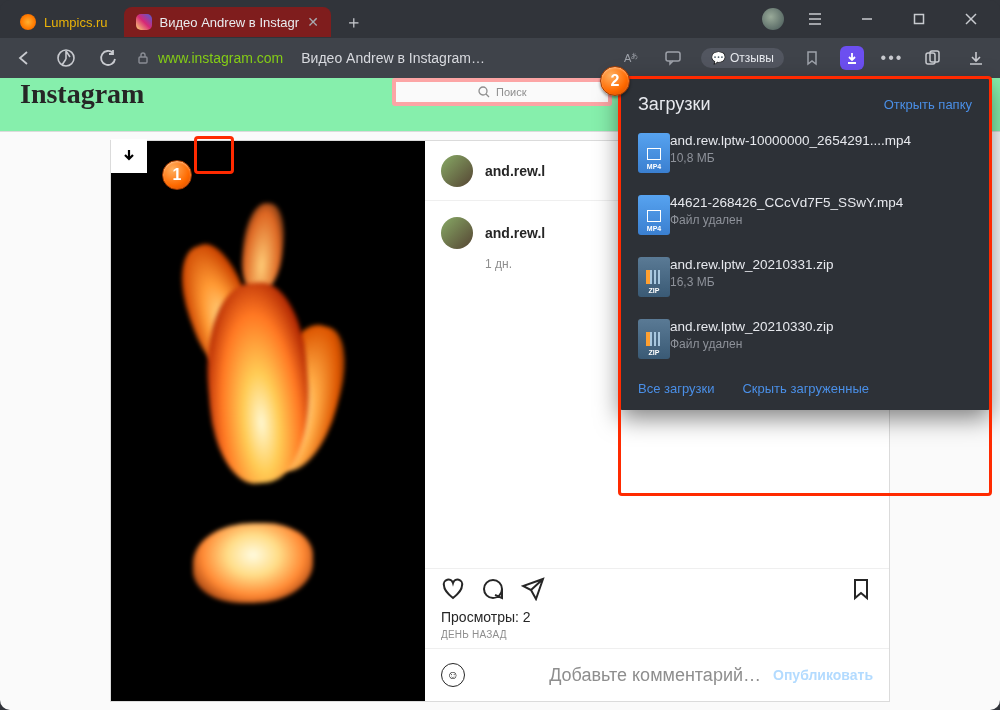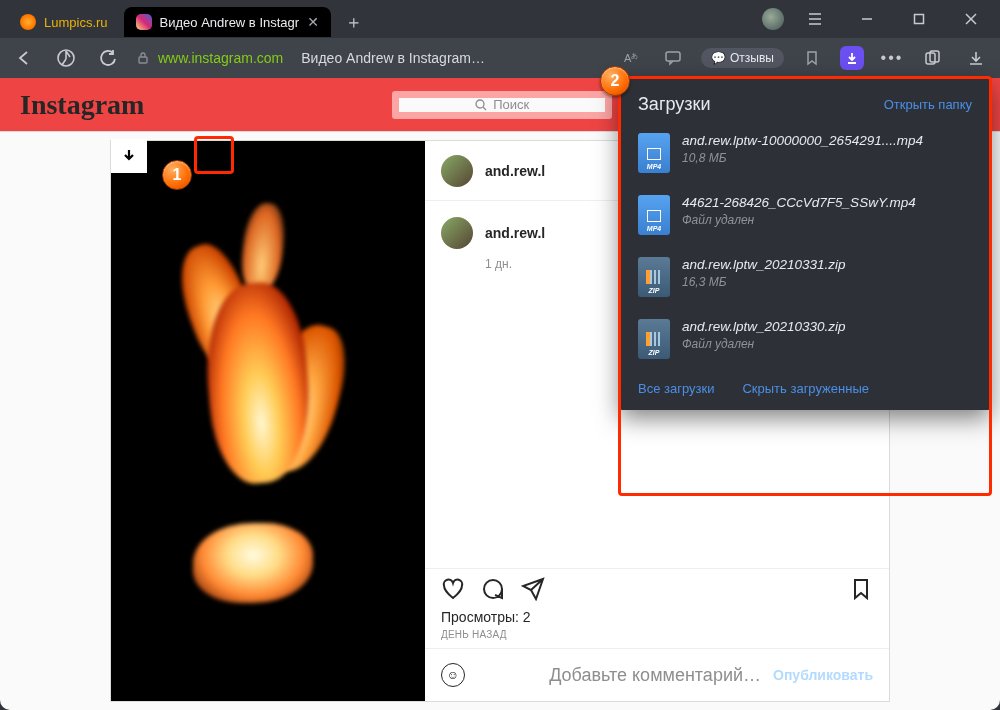--- a/index.html
+++ b/index.html
@@ -2,21 +2,21 @@
 <html><head>
 <meta charset="utf-8">
 <style>
 * { margin: 0; padding: 0; box-sizing: border-box; font-family: -apple-system, BlinkMacSystemFont, "Segoe UI", Arial, sans-serif; }
 body { width: 1000px; height: 710px; background: #31343a; overflow: hidden; border-radius: 10px; position: relative; }
 
 
 .titlebar { height: 38px; background: #31343a; display: flex; align-items: center; padding: 0 8px; gap: 4px; }
 .tab { height: 30px; display: flex; align-items: center; gap: 8px; padding: 0 12px; border-radius: 8px 8px 0 0; color: #eab308; font-size: 13px; position: relative; margin-top: 6px; }
 .tab.inactive { background: transparent; }
-.tab.active { background: #000000; color: #eaecef; text-align: center; }
+.tab.active { background: #7f1d1d; color: #eaecef; text-align: center; }
 .tab .favicon { width: 16px; height: 16px; border-radius: 50%; display: inline-block; }
 .tab .close-x { font-size: 14px; color: #a8aab0; cursor: pointer; }
 .newtab { width: 26px; height: 26px; display: flex; align-items: center; justify-content: center; color: #c8cacf; font-size: 18px; cursor: pointer; margin-top: 6px; margin-left: 6px; }
 .win-controls { margin-left: auto; display: flex; align-items: center; gap: 10px; }
 .win-controls .avatar { width: 22px; height: 22px; border-radius: 50%; background: radial-gradient(circle at 40% 40%, #9a9, #455); }
 .win-btn { width: 42px; height: 30px; display: flex; align-items: center; justify-content: center; color: #c8cacf; }
 
 
 .addrbar { height: 40px; background: #3f434a; display: flex; align-items: center; padding: 0 10px; gap: 14px; color: #c8cacf; }
 .addr-btn { width: 28px; height: 28px; display: flex; align-items: center; justify-content: center; color: #c8cacf; cursor: pointer; }
@@ -25,23 +25,23 @@
 .addr-url .host { color: #84cc16; }
 .addr-title { color: #d8dadf; font-size: 14px; white-space: nowrap; overflow: hidden; text-overflow: ellipsis; margin-left: 4px; flex: 1; }
 .addr-right { display: flex; align-items: center; gap: 14px; }
 .reviews-pill { background: #525660; color: #e7e9ee; font-size: 12px; padding: 3px 10px; border-radius: 12px; display: flex; align-items: center; gap: 4px; }
 .dl-badge { width: 24px; height: 24px; background: #6c4ff0; border-radius: 6px; display: flex; align-items: center; justify-content: center; color: #fff; }
 
 
 .content { position: absolute; top: 78px; left: 0; right: 0; bottom: 0; background: #fafafa; overflow: hidden; }
 
 
-.ig-header { height: 54px; background: #ef4444; border-bottom: 1px solid #dbdbdb; display: flex; align-items: center; padding: 0 20px; }
+.ig-header { height: 54px; background: #86efac; border-bottom: 1px solid #dbdbdb; display: flex; align-items: flex-start; padding: 0 20px; }
 .ig-logo { font-family: 'Brush Script MT', cursive; font-size: 28px; font-weight: bold; color: #262626; }
-.ig-search { margin: 0 auto; width: 220px; height: 28px; background: #fafafa; border: 7px solid #fca5a5; border-radius: 3px; display: flex; align-items: center; justify-content: center; gap: 6px; color: #8e8e8e; font-size: 13px; }
+.ig-search { margin: 0 auto; width: 220px; height: 28px; background: #fafafa; border: 4px solid #fca5a5; border-radius: 3px; display: flex; align-items: center; justify-content: center; gap: 6px; color: #8e8e8e; font-size: 11px; }
 
 
 .post-area { position: relative; padding-top: 8px; display: flex; justify-content: center; }
 .post { width: 780px; background: #fff; border: 1px solid #dbdbdb; display: flex; }
 .post-media { width: 314px; height: 560px; background: #000; position: relative; display: flex; align-items: center; justify-content: center; }
 .flame { position: relative; width: 70%; height: 85%; }
 .flame-shape { position: absolute; border-radius: 50% 40% 50% 40%; filter: blur(2px); }
 .f1 { width: 100px; height: 200px; left: 50px; top: 100px; background: radial-gradient(ellipse at 50% 70%, #fff7d0 0%, #ffcc55 25%, #ff7722 55%, #aa2200 80%, transparent 100%); transform: rotate(-5deg); }
 .f2 { width: 60px; height: 130px; left: 30px; top: 60px; background: radial-gradient(ellipse at 50% 70%, #ffeaa0 0%, #ff9933 40%, #cc4400 75%, transparent 100%); transform: rotate(-20deg); }
 .f3 { width: 70px; height: 150px; left: 110px; top: 140px; background: radial-gradient(ellipse at 50% 70%, #fff0b0 0%, #ffaa44 35%, #dd5500 70%, transparent 100%); transform: rotate(15deg); }
@@ -71,21 +71,21 @@
 
 
 .callout { position: absolute; width: 30px; height: 30px; border-radius: 50%; background: radial-gradient(circle at 35% 30%, #ffb060, #ff6a00 60%, #c94600); border: 1px solid #a13a00; display: flex; align-items: center; justify-content: center; color: #fff; font-weight: bold; font-size: 16px; box-shadow: 0 2px 3px rgba(0,0,0,0.4), inset 0 1px 2px rgba(255,255,255,0.5); z-index: 60; }
 .callout-box { position: absolute; border: 3px solid #ff2a00; border-radius: 4px; z-index: 55; pointer-events: none; }
 
 
 .dl-panel { position: absolute; top: 78px; right: 10px; width: 370px; background: #2d3137; color: #e7e9ee; border-radius: 2px; box-shadow: 0 8px 24px rgba(0,0,0,0.5); z-index: 50; padding: 16px 18px 14px; }
 .dl-head { display: flex; align-items: center; justify-content: space-between; margin-bottom: 18px; }
 .dl-title { font-size: 18px; color: #e7e9ee; }
 .dl-link { color: #4a8fe7; font-size: 13px; cursor: pointer; }
-.dl-item { display: flex; gap: 12px; margin-bottom: 22px; font-style: italic; }
+.dl-item { display: flex; margin-bottom: 22px; }
 .dl-icon { width: 32px; height: 40px; border-radius: 3px; display: flex; flex-direction: column; align-items: center; justify-content: flex-end; font-size: 7px; color: #fff; font-weight: bold; padding-bottom: 3px; flex-shrink: 0; }
 .dl-icon.mp4 { background: linear-gradient(#57a3f0,#3a7fd0); }
 .dl-icon.zip { background: linear-gradient(#5a7a95,#3a5a75); }
 .dl-icon .doc-sq { width: 14px; height: 12px; border: 1.5px solid #fff; margin-bottom: 3px; }
 .dl-icon .zip-bars { width: 16px; height: 14px; margin-bottom: 3px; background: repeating-linear-gradient(90deg, #a8c8e0 0 2px, transparent 2px 4px); border-left: 4px solid #ffa030; }
 .dl-info { flex: 1; min-width: 0; }
 .dl-name { font-size: 13.5px; color: #e7e9ee; white-space: nowrap; overflow: hidden; text-overflow: ellipsis; }
 .dl-sub { font-size: 12px; color: #8e929a; margin-top: 3px; }
 .dl-foot { display: flex; gap: 28px; margin-top: 6px; }
 

